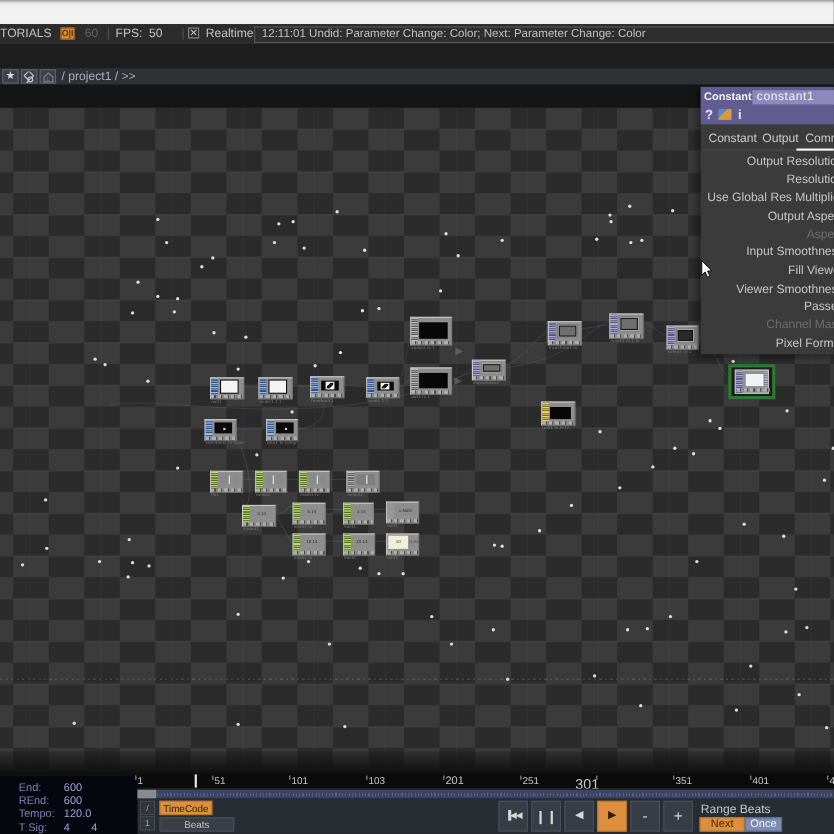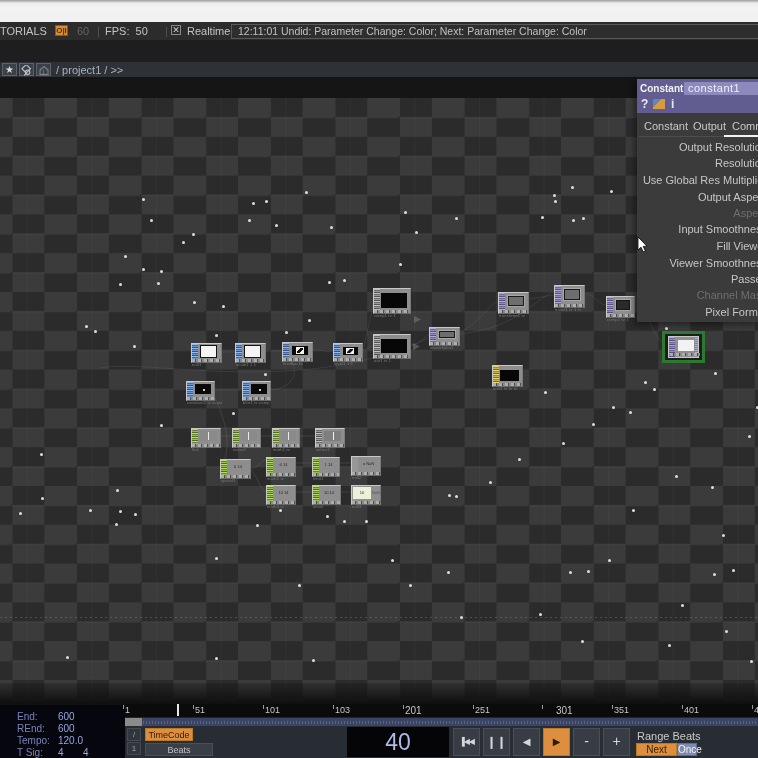--- a/index.html
+++ b/index.html
@@ -471,39 +471,38 @@
     <div class="abs" style="left:70px;top:1px;font-size:9px;color:#c6c6c6">51</div>
     <div class="abs" style="left:138px;top:1px;width:1px;height:4px;background:#999"></div>
     <div class="abs" style="left:140px;top:1px;font-size:9px;color:#c6c6c6">101</div>
     <div class="abs" style="left:208px;top:1px;width:1px;height:4px;background:#999"></div>
     <div class="abs" style="left:210px;top:1px;font-size:9px;color:#c6c6c6">103</div>
     <div class="abs" style="left:278px;top:1px;width:1px;height:4px;background:#999"></div>
     <div class="abs" style="left:280px;top:1px;font-size:10px;color:#c6c6c6">201</div>
     <div class="abs" style="left:348px;top:1px;width:1px;height:4px;background:#999"></div>
     <div class="abs" style="left:350px;top:1px;font-size:9px;color:#c6c6c6">251</div>
     <div class="abs" style="left:417px;top:1px;width:1px;height:4px;background:#999"></div>
-    <div class="abs" style="left:431px;top:1px;font-size:10px;color:#c6c6c6">301</div>
+    <div class="abs" style="left:398px;top:1px;font-size:13px;color:#c6c6c6">301</div>
     <div class="abs" style="left:487px;top:1px;width:1px;height:4px;background:#999"></div>
     <div class="abs" style="left:489px;top:1px;font-size:9px;color:#c6c6c6">351</div>
     <div class="abs" style="left:557px;top:1px;width:1px;height:4px;background:#999"></div>
     <div class="abs" style="left:559px;top:1px;font-size:9px;color:#c6c6c6">401</div>
     <div class="abs" style="left:627px;top:1px;width:1px;height:4px;background:#999"></div>
     <div class="abs" style="left:629px;top:1px;font-size:9px;color:#c6c6c6">45</div>
     <div class="abs" style="left:52px;top:0;width:2px;height:12px;background:#e8e8e8"></div>
   </div>
 <div class="abs" id="rangebar"></div>
 <div class="abs" id="rcap"></div>
 <div class="abs" id="transport">
 <div class="abs" style="left:2px;top:2px;width:14px;height:13px;background:#31353c;border:1px solid #454b54;color:#9aa;font-size:8px;line-height:12px;text-align:center">/</div>
 <div class="abs" style="left:2px;top:16px;width:14px;height:13px;background:#31353c;border:1px solid #454b54;color:#9aa;font-size:8px;line-height:12px;text-align:center">1</div>
 <div class="tbtn obtn" style="left:20px;top:2px;width:48px;height:13px;font-size:9px;line-height:12px">TimeCode</div>
 <div class="tbtn" style="left:20px;top:17px;width:68px;height:13px;font-size:9px;line-height:12px;background:#3a3f47;color:#c2c2c2">Beats</div>
-<div id="frdisp">40</div>
 <div class="tbtn" style="left:328px;width:27px;line-height:26px;font-size:8px;letter-spacing:-1px">▐◀◀</div>
 <div class="tbtn" style="left:358px;width:27px;line-height:26px">❙❙</div>
 <div class="tbtn" style="left:388px;width:27px;line-height:26px;font-size:10px">◀</div>
 <div class="tbtn obtn" style="left:418px;width:27px;line-height:26px;font-size:10px">▶</div>
 <div class="tbtn" style="left:448px;width:27px;line-height:24px;font-size:14px">-</div>
 <div class="tbtn" style="left:478px;width:27px;line-height:24px;font-size:14px">+</div>
 <div class="abs" style="left:512px;top:4px;color:#c9c9c9;font-size:11px">Range Beats</div>
 <div class="abs" style="left:511px;top:17px;width:41px;height:13px;background:#dd8e3e;border:1px solid #b87a28;color:#3a2407;font-size:10px;text-align:center;line-height:12px">Next</div>
-<div class="abs" style="left:552px;top:17px;width:20px;height:13px;background:#7e8cb2;border:1px solid #5f6c92;color:#f2f2f6;font-size:10px;text-align:right;line-height:12px">Once</div>
+<div class="abs" style="left:552px;top:17px;width:34px;height:13px;background:#7e8cb2;border:1px solid #5f6c92;color:#f2f2f6;font-size:10px;text-align:center;line-height:12px">Once</div>
 </div>
 
 </body></html>

